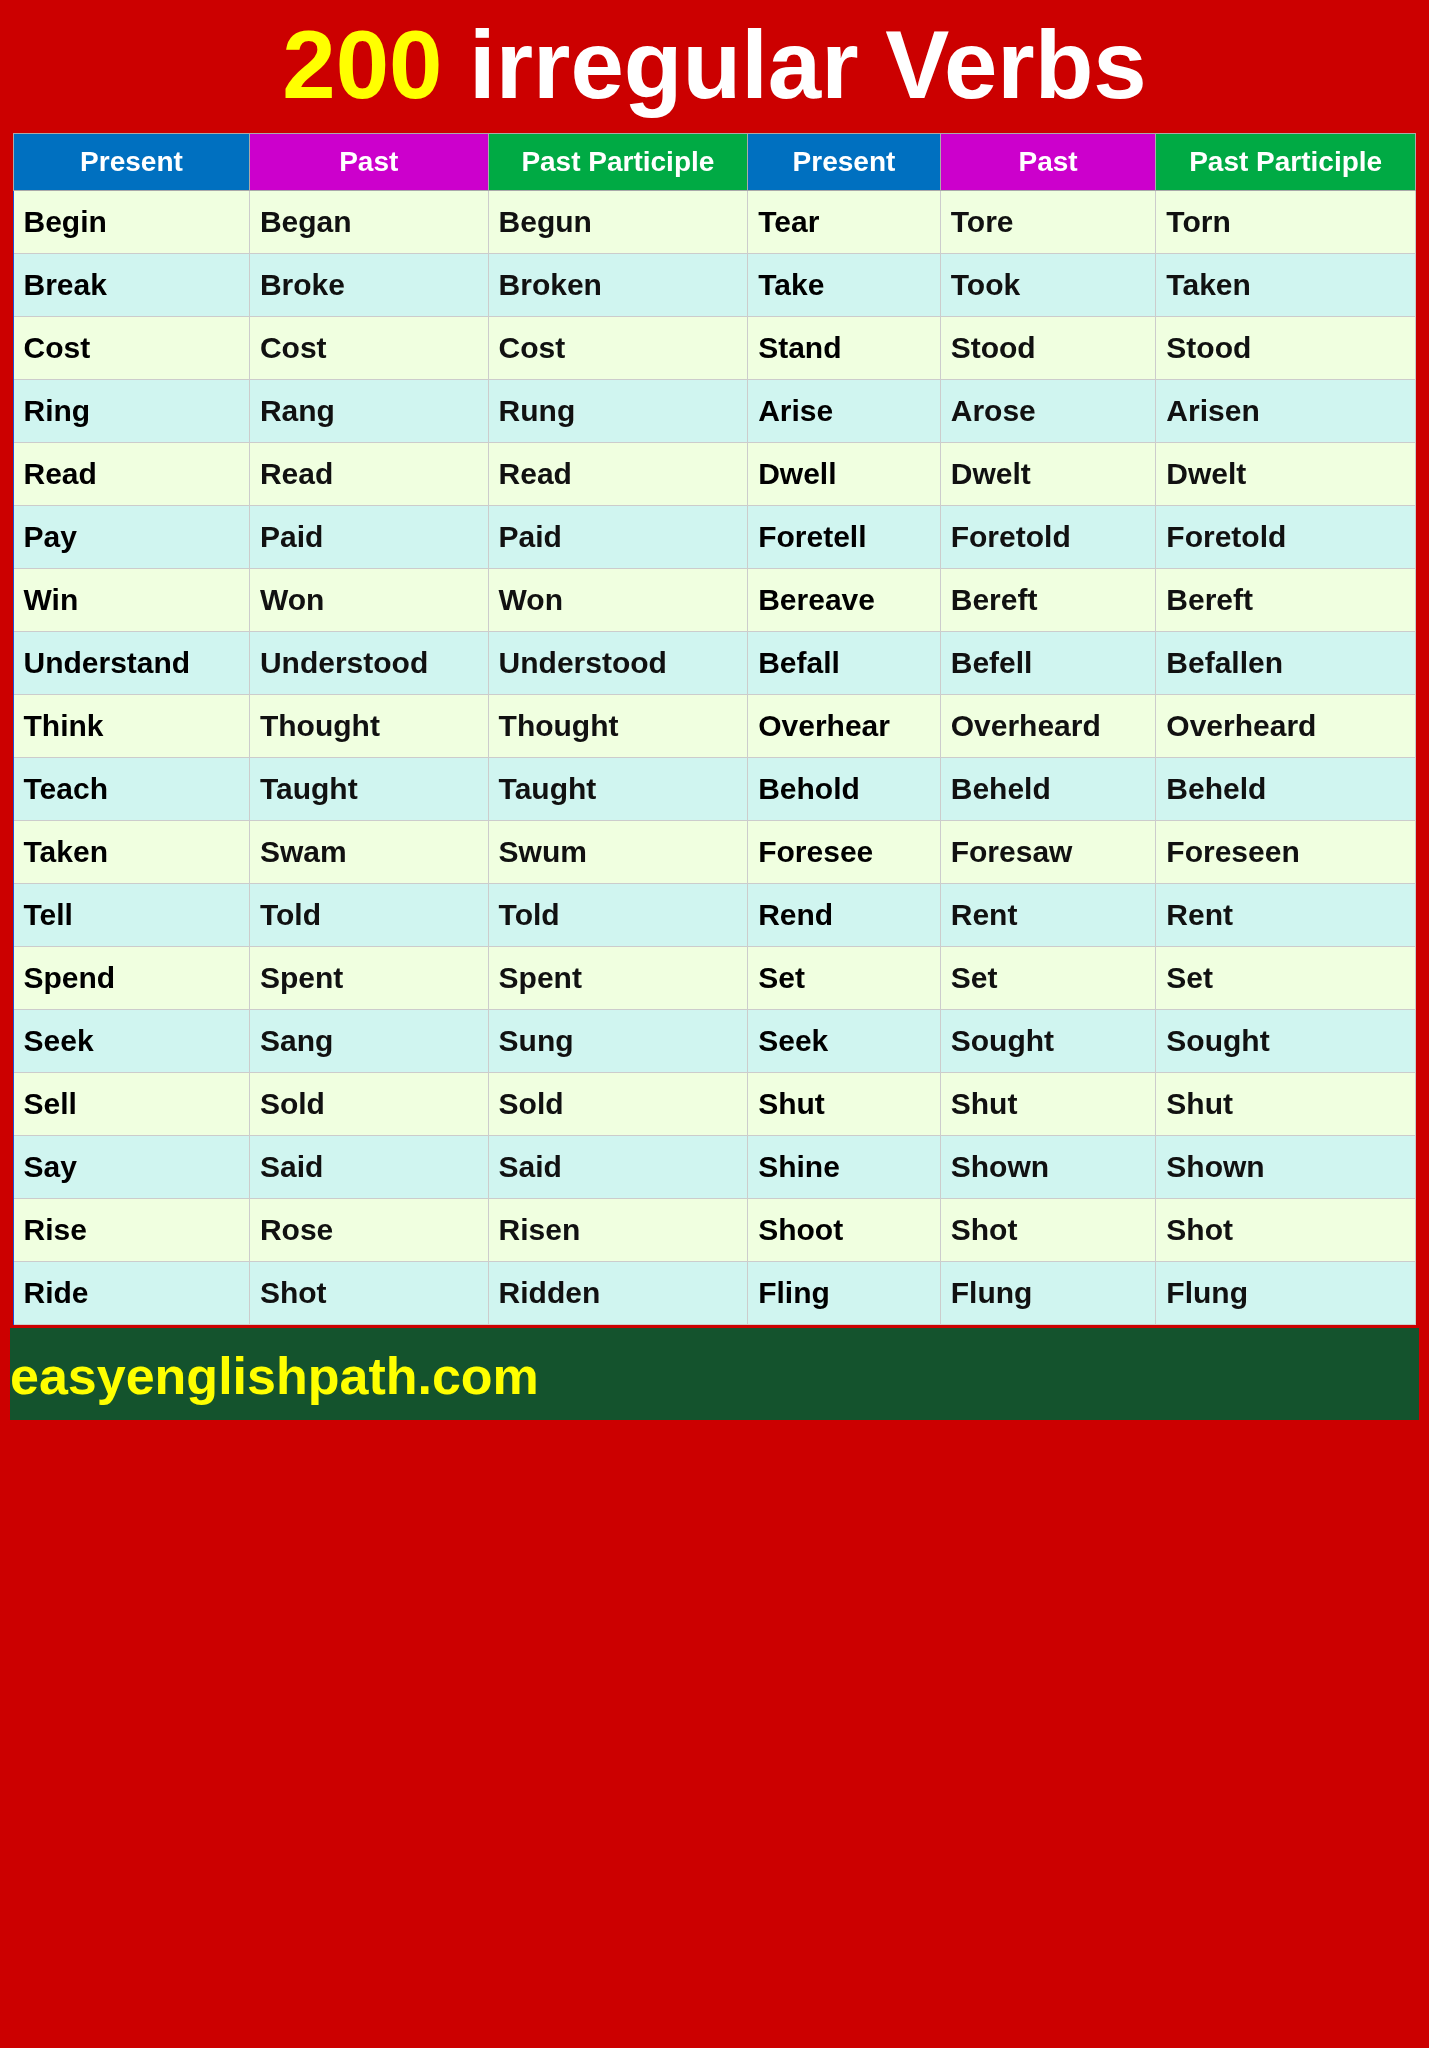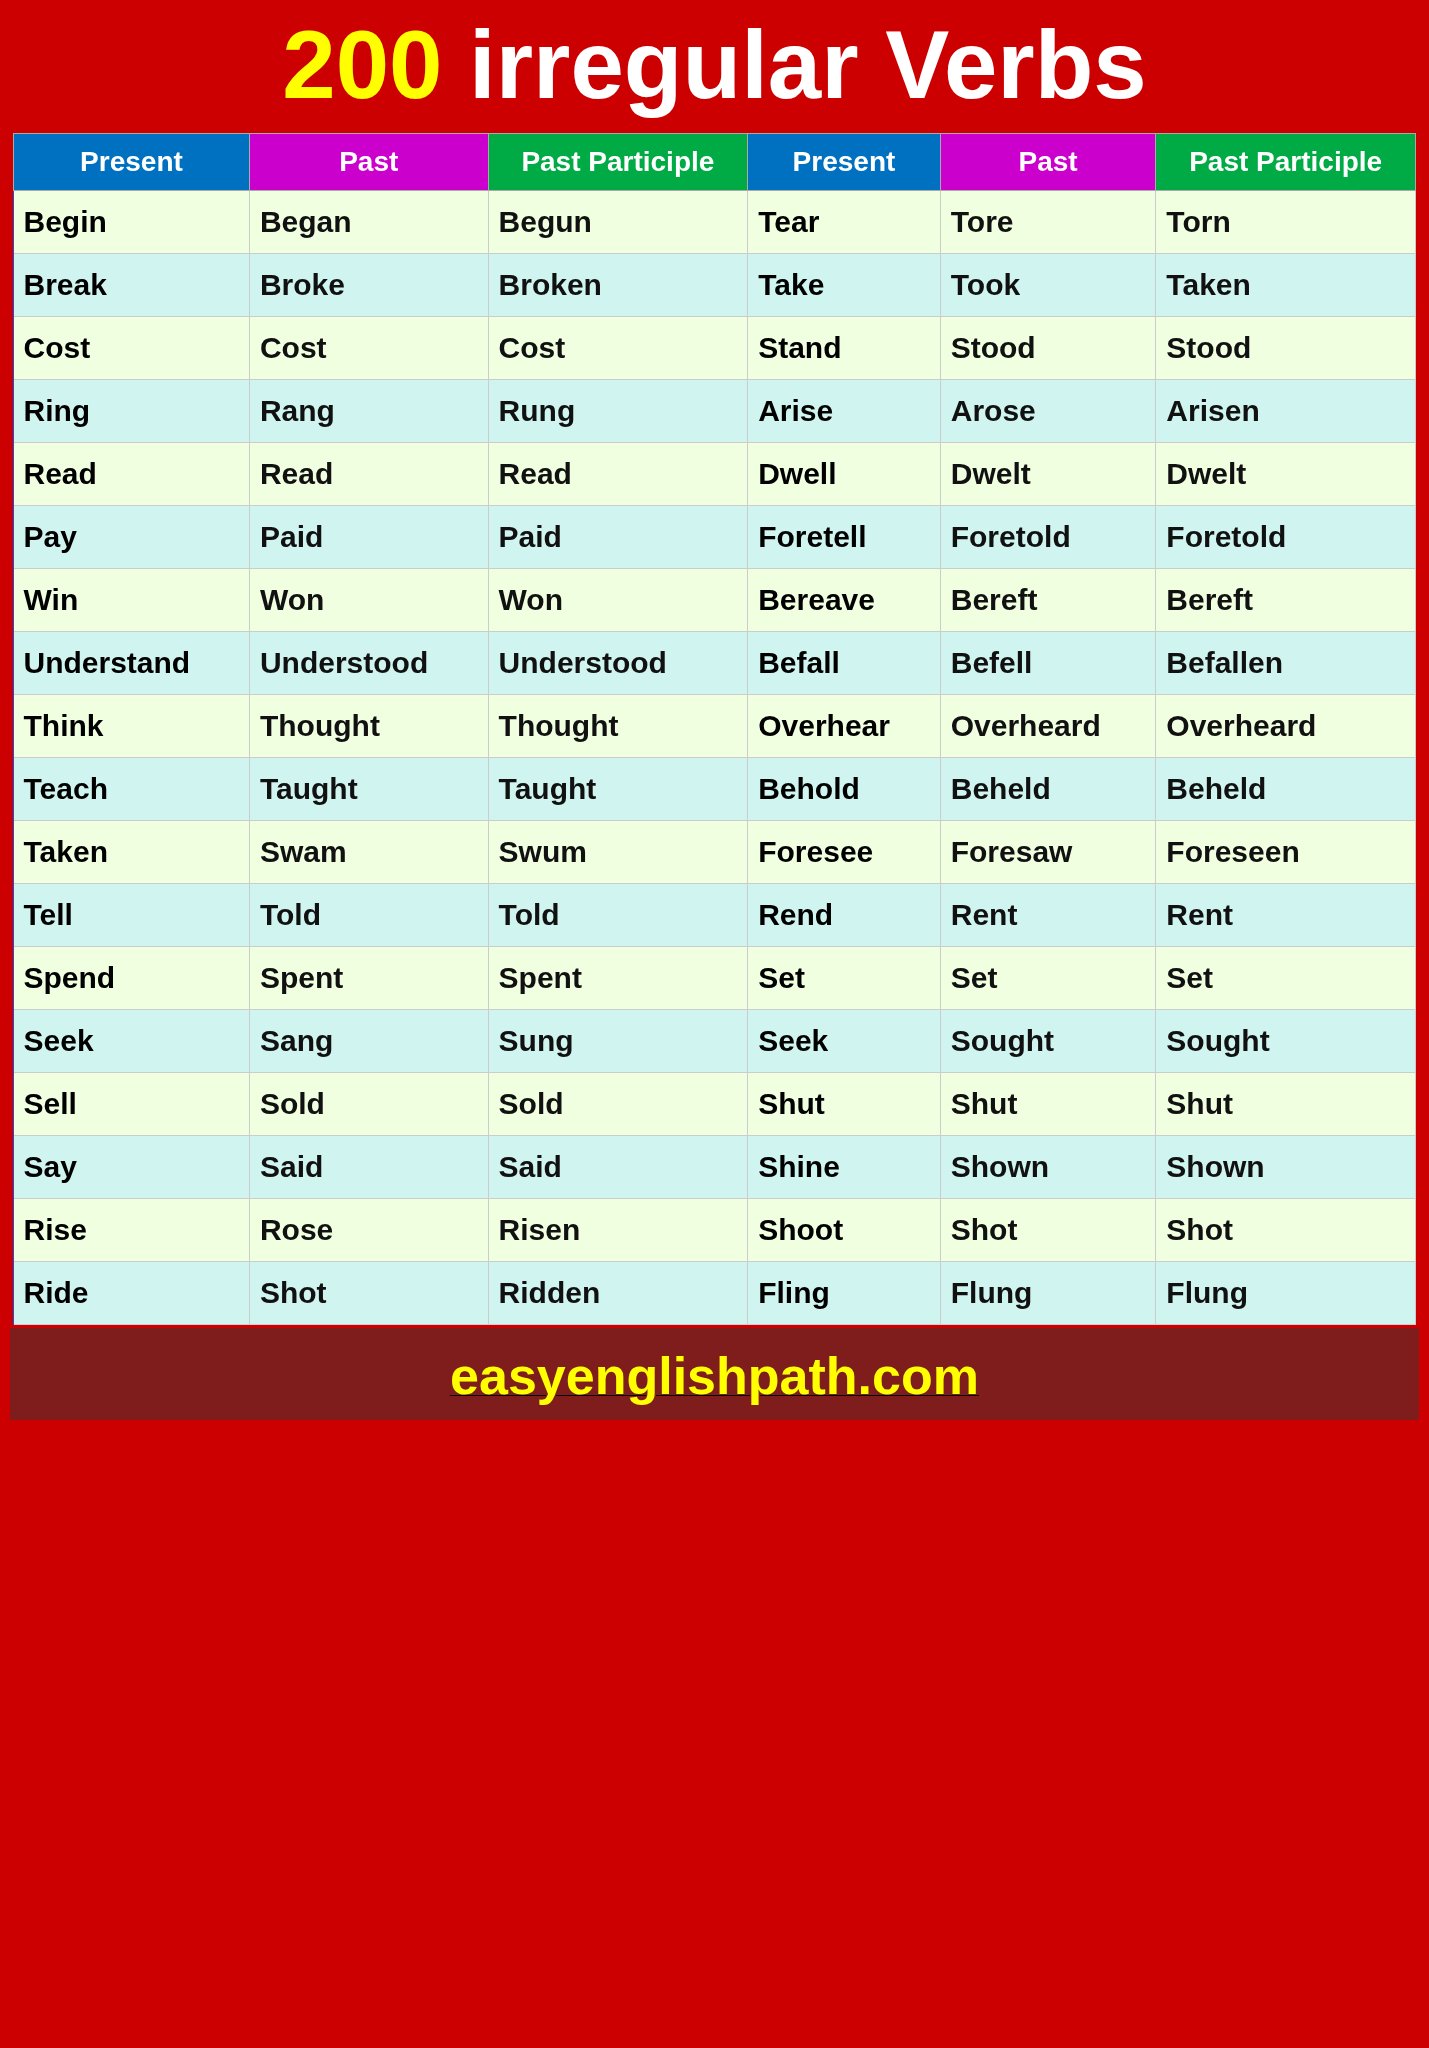--- a/index.html
+++ b/index.html
@@ -53,24 +53,22 @@
       border-bottom: 1px solid #cccccc;
       border-right: 1px solid #cccccc;
       color: #111111;
     }
     tbody tr:nth-child(odd) td { background: #f0ffe0; }
     tbody tr:nth-child(even) td { background: #d0f5f0; }
 
     td:nth-child(1), td:nth-child(4) { color: #000000; font-style: normal; }
 
     .footer {
-      background: #7f1d1d;
-      text-align: center;
+      background: #14532d;
       padding: 18px 0 14px 0;
-      text-decoration: underline;
     }
     .footer-text {
       color: #ffff00;
       font-size: 52px;
       font-weight: 900;
     }
   </style>
 </head>
 <body>
 

